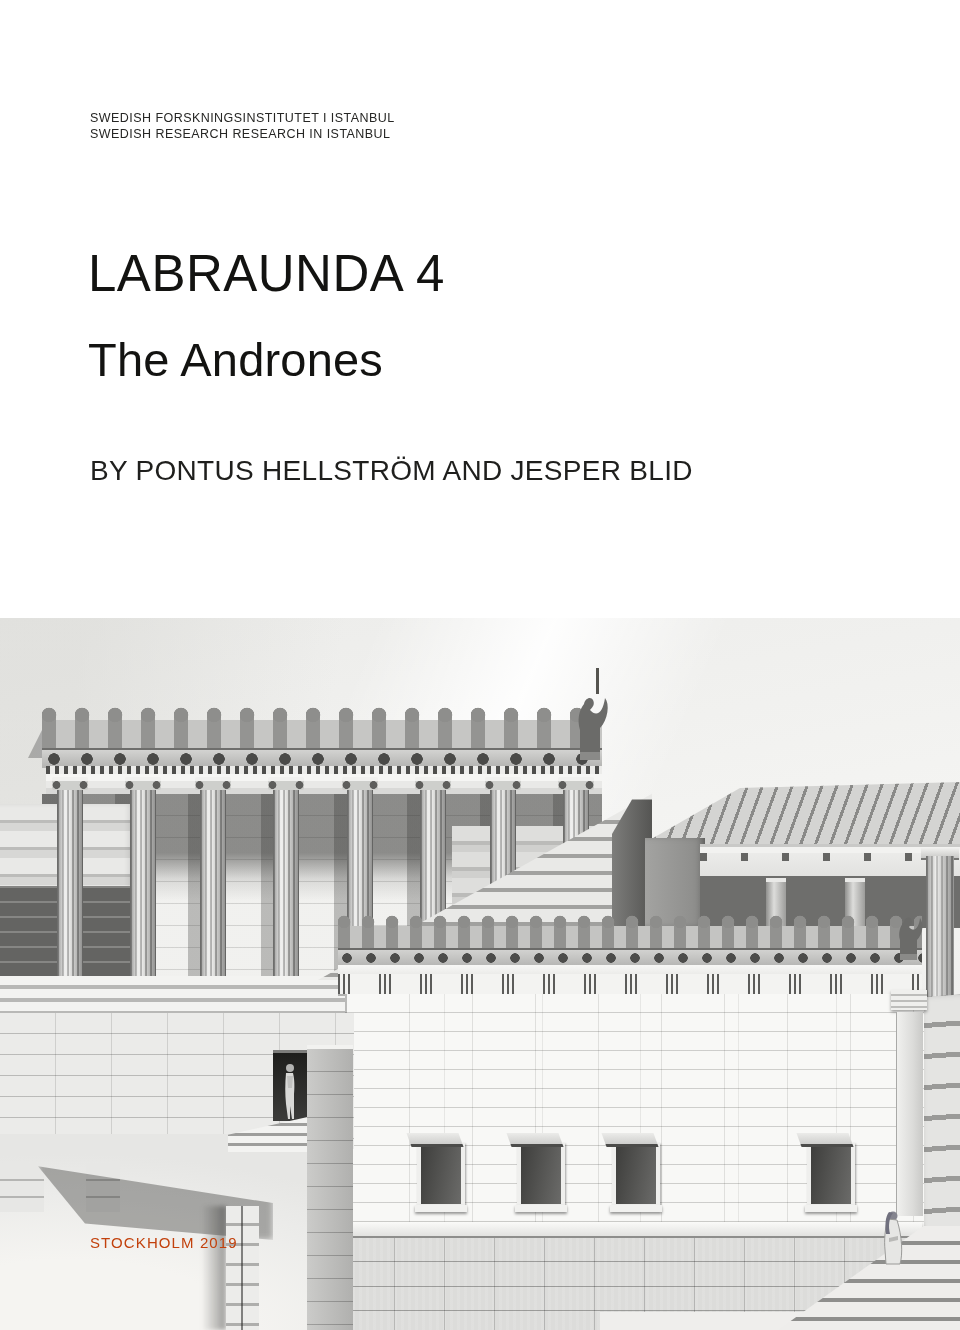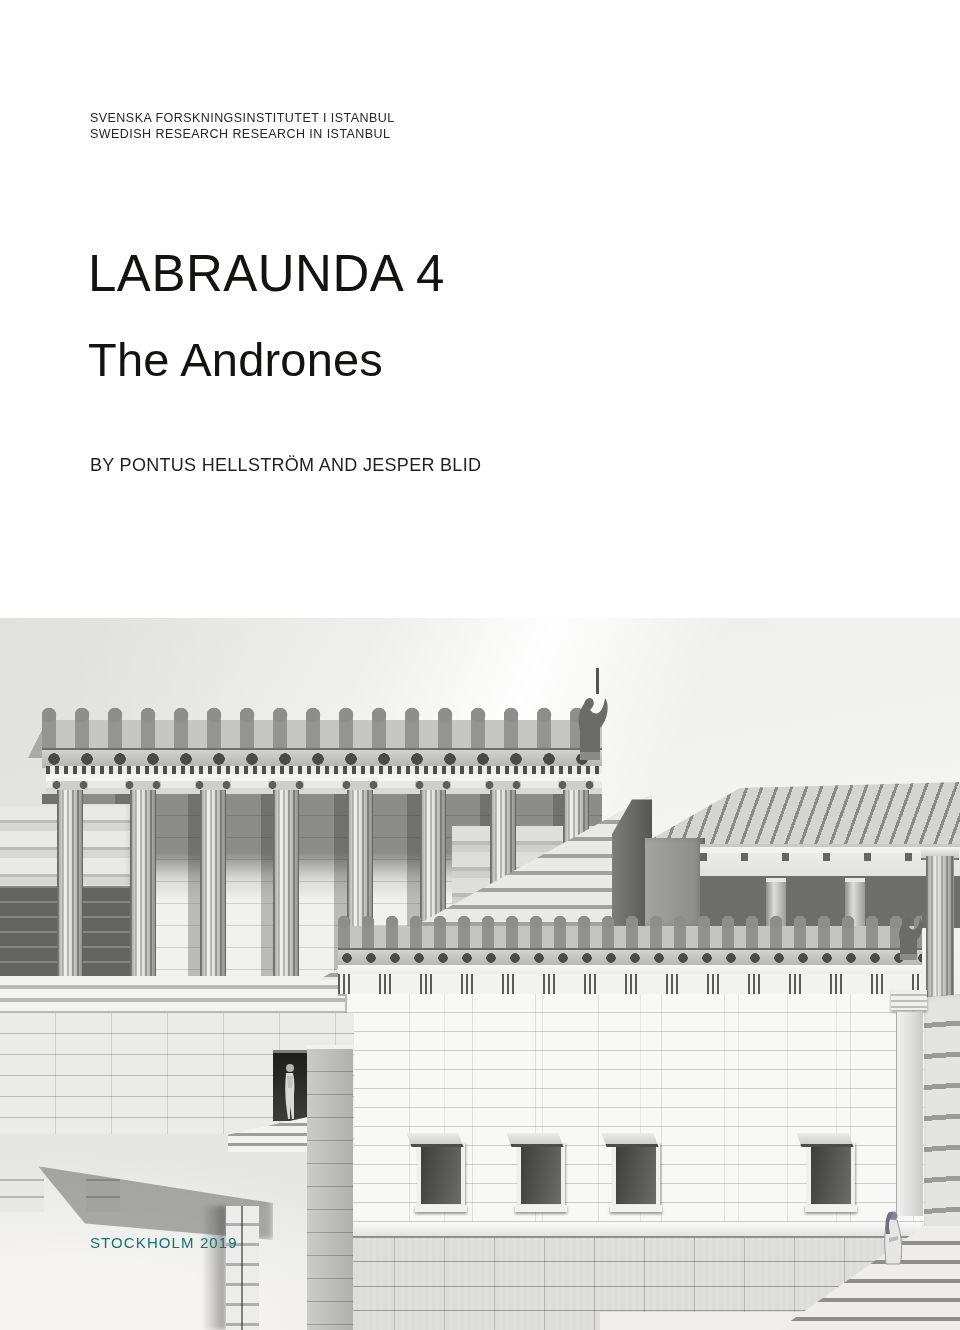--- a/index.html
+++ b/index.html
@@ -4,22 +4,22 @@
 <style>
   html,body{margin:0;padding:0;}
   body{width:960px;height:1330px;position:relative;background:#ffffff;overflow:hidden;
        font-family:"Liberation Sans", sans-serif;color:#1b1b1b;}
   .abs{position:absolute;}
 
   
   .masthead{left:90px;top:111px;font-size:12.5px;line-height:15.5px;letter-spacing:.45px;color:#262624;z-index:40;}
   .title{left:88px;top:248px;font-size:51px;line-height:1;letter-spacing:.5px;color:#131311;z-index:40;}
   .subtitle{left:88px;top:336px;font-size:47px;line-height:1;letter-spacing:.2px;color:#131311;z-index:40;}
-  .byline{left:90px;top:455px;font-size:18px;letter-spacing:.3px;color:#1f1f1d;z-index:40;}
-  .imprint{left:90px;top:1234px;font-size:15px;letter-spacing:1.1px;color:#0f766e;z-index:40;}
+  .byline{left:90px;top:455px;font-size:28px;letter-spacing:.3px;color:#1f1f1d;z-index:40;}
+  .imprint{left:90px;top:1234px;font-size:15px;letter-spacing:1.1px;color:#c2410c;z-index:40;}
 
   
   #scene{left:0;top:618px;width:960px;height:712px;overflow:hidden;z-index:1;}
   .bg{left:0;top:0;right:0;bottom:0;background-color:#eeeeec;
       background-image:
         linear-gradient(113deg, rgba(255,255,255,0) 30%, rgba(255,255,255,.92) 44%, rgba(255,255,255,0) 58%),
         linear-gradient(100deg, rgba(214,214,210,.5) 8%, rgba(255,255,255,0) 32%),
         linear-gradient(170deg,#ececea,#f5f5f3 45%,#eaeae8 82%);}
 
   
@@ -166,21 +166,21 @@
   .br-steps{left:778px;top:608px;width:182px;height:104px;
       clip-path:polygon(0 100%,80% 0,100% 0,100% 100%);
       background:repeating-linear-gradient(180deg,#eeedeb 0 15px,#8e8e8c 15px 19px);}
 
   svg{display:block;}
 </style>
 </head>
 <body>
 
 <div class="abs masthead">
-  <div>SVENSKA FORSKNINGSINSTITUTET I ISTANBUL</div>
+  <div>SWEDISH FORSKNINGSINSTITUTET I ISTANBUL</div>
   <div>SWEDISH RESEARCH RESEARCH IN ISTANBUL</div>
 </div>
 
 <div class="abs title">LABRAUNDA 4</div>
 <div class="abs subtitle">The Andrones</div>
 <div class="abs byline">BY PONTUS HELLSTRÖM AND JESPER BLID</div>
 
 <div id="scene" class="abs">
   <div class="abs bg"></div>
 

